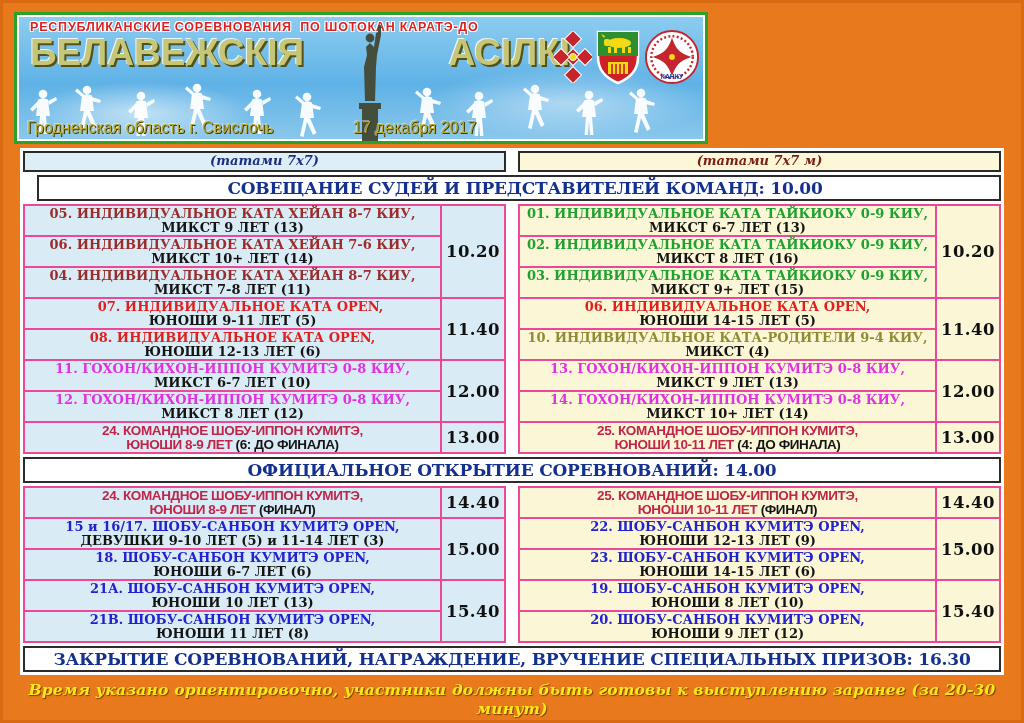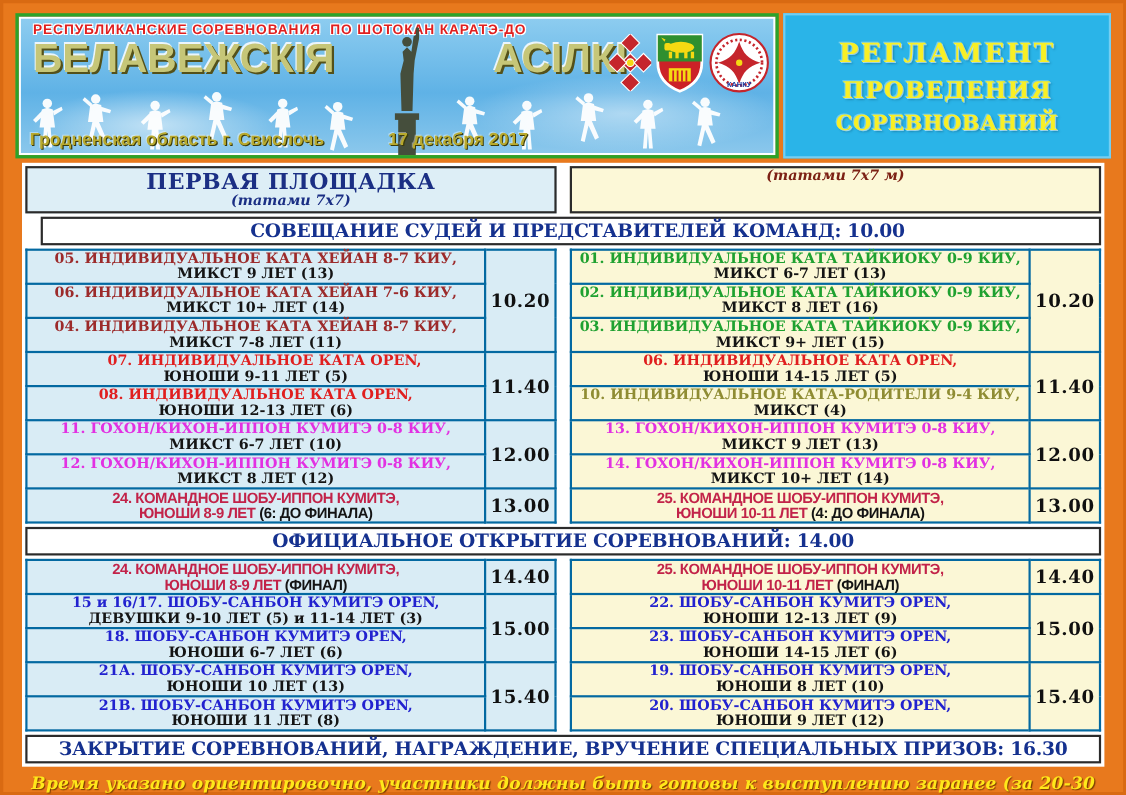--- a/index.html
+++ b/index.html
@@ -30,21 +30,21 @@
     position:absolute;top:17px;left:13px;width:540px;
     display:flex;justify-content:space-between;
     font-family:"Liberation Sans",sans-serif;font-weight:bold;font-size:37px;
     color:#c6c678;letter-spacing:0;
     text-shadow:2px 2px 0 #54511a,-1px -1px 0 rgba(255,255,255,.85);
   }
   .statue{position:absolute;left:330px;top:6px;z-index:2;}
   .figs{position:absolute;left:0;bottom:2px;width:100%;height:64px;z-index:1;opacity:.95;}
   .banner-loc,.banner-date{
     position:absolute;bottom:4px;z-index:3;
-    font-family:"Liberation Sans",sans-serif;font-weight:bold;font-size:16px;
+    font-family:"Liberation Sans",sans-serif;font-weight:normal;font-size:16px;
     color:#b9aa2e;text-shadow:1px 1px 0 #3c3c0c,-1px -1px 0 rgba(255,255,255,.4);
   }
   .banner-loc{left:10px;}
   .banner-date{left:336px;}
   .logos{position:absolute;right:5px;top:14px;display:flex;align-items:center;gap:3px;z-index:3;}
   
   .reglament{
     flex:1;box-sizing:border-box;background:#2ab4e8;border:2px solid #74cef1;
     display:flex;flex-direction:column;justify-content:center;align-items:center;gap:7px;
   }
@@ -64,21 +64,21 @@
   .head .t{font-size:20px;font-weight:bold;letter-spacing:.5px;line-height:22px;}
   .head .s{font-size:13px;font-style:italic;font-weight:bold;line-height:14px;}
   .band{
     border:2px solid #2b2b2b;background:#fff;text-align:center;
     color:#15318f;font-weight:bold;font-size:17px;line-height:20px;padding:1px 0;
     margin:0 0 3px 0;letter-spacing:-.2px;
   }
   .band-meeting{margin-left:14px;padding-left:12px;}
   .block{display:flex;gap:12px;margin-bottom:3px;}
   .block table{border-collapse:collapse;width:483px;table-layout:fixed;}
-  .block td{border:2px solid #0369a1;padding:0;}
+  .block td{border:2px solid #ec4899;padding:0;}
   td.ev{width:415px;height:29px;text-align:center;vertical-align:middle;}
   td.time{text-align:center;font-size:16.5px;font-weight:bold;color:#101010;letter-spacing:.5px;}
   .side-left td{background:#d9ecf5;}
   .side-right td{background:#fbf7d6;}
   .l1,.l2{font-size:13px;font-weight:bold;line-height:14px;white-space:nowrap;}
   .cond .l1,.cond .l2{font-family:"Liberation Sans",sans-serif;letter-spacing:-.4px;font-size:13.5px;}
   .footnote{
     text-align:center;color:#ffe81a;font-style:italic;font-weight:bold;font-size:15.5px;
     margin-top:5px;font-family:"DejaVu Serif",serif;text-shadow:1px 1px 1px #7a3c00;letter-spacing:.2px;
   }
@@ -176,32 +176,26 @@
         <svg width="56" height="56" viewBox="0 0 58 58">
           <circle cx="29" cy="29" r="27" fill="#ffffff" stroke="#c5252c" stroke-width="2"></circle>
           <circle cx="29" cy="29" r="21.5" fill="none" stroke="#c5252c" stroke-width="2.5" stroke-dasharray="2 2.4"></circle>
           <path d="M29 9 C33 21 37 25 49 29 C37 33 33 37 29 49 C25 37 21 33 9 29 C21 25 25 21 29 9 Z" fill="#c5252c"></path>
           <circle cx="29" cy="29" r="3" fill="#f5d912"></circle>
           <text x="29" y="52" text-anchor="middle" font-size="7" font-weight="bold" fill="#1436a0" font-family="Liberation Sans, sans-serif">КАНКУ</text>
         </svg>
       </div>
     </div>
 
-    <div class="reglament">
-      <div class="reg-line reg-1">РЕГЛАМЕНТ</div>
-      <div class="reg-line reg-2">ПРОВЕДЕНИЯ</div>
-      <div class="reg-line reg-3">СОРЕВНОВАНИЙ</div>
-    </div>
   </div>
 
   <div class="sheet">
 
     <div class="heads">
       <div class="head head-left">
-        <div class="t">ПЕРВАЯ ПЛОЩАДКА</div>
         <div class="s">(татами 7х7)</div>
       </div>
       <div class="head head-right">
         <div class="s">(татами 7х7 м)</div>
       </div>
     </div>
 
     <div class="band band-meeting">СОВЕЩАНИЕ СУДЕЙ И ПРЕДСТАВИТЕЛЕЙ КОМАНД: 10.00</div>
 
     <div class="block" id="block-a">

